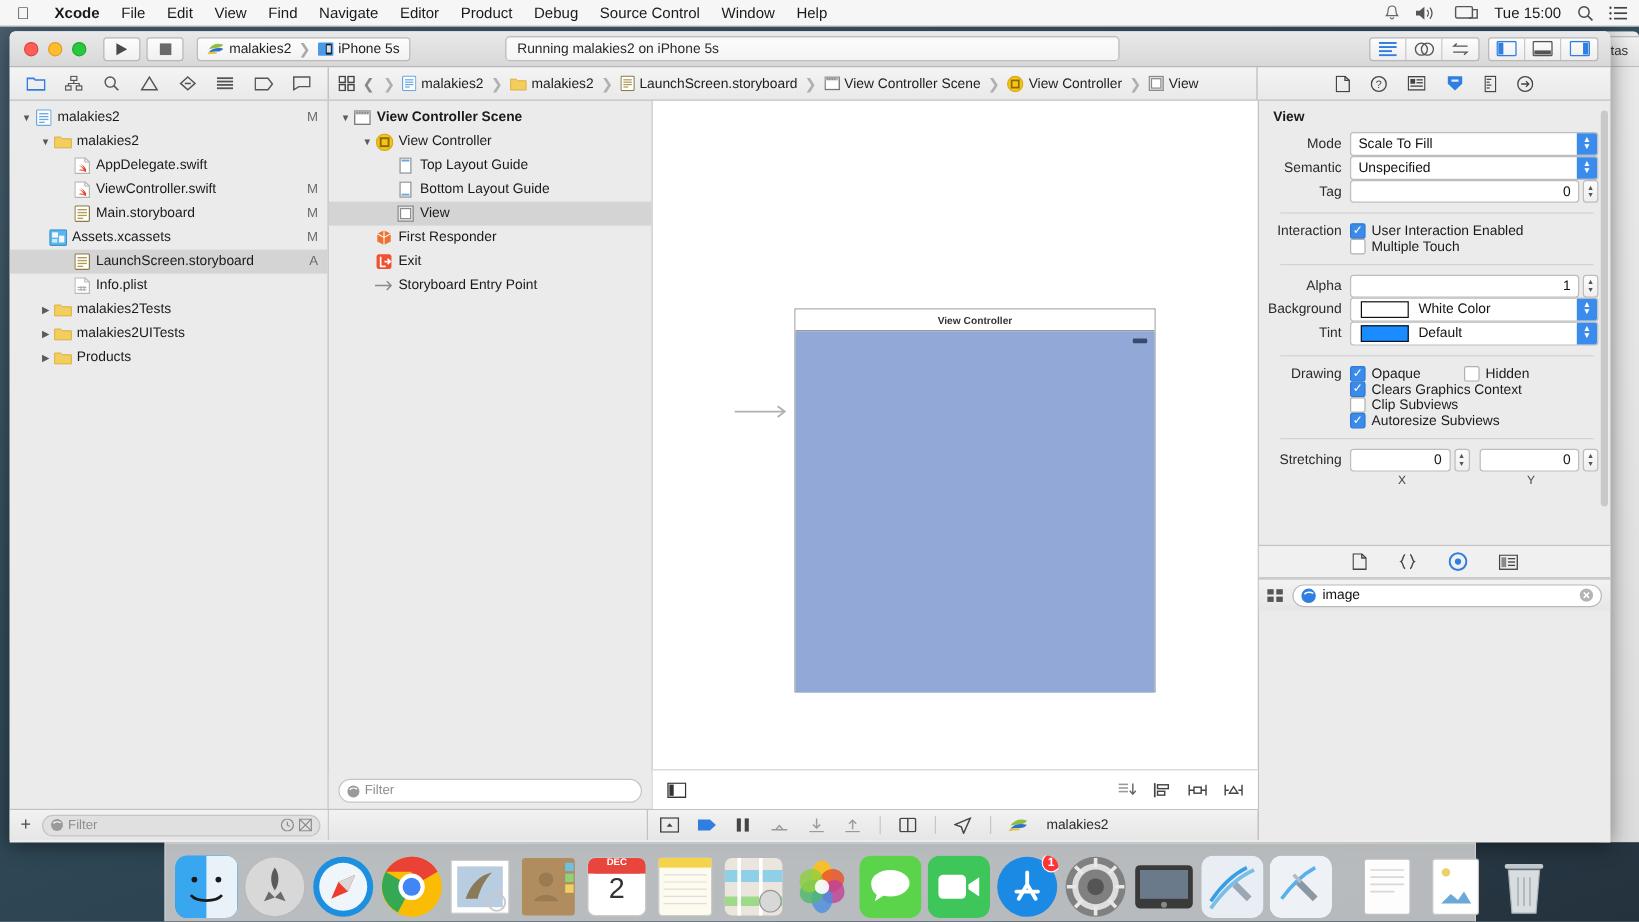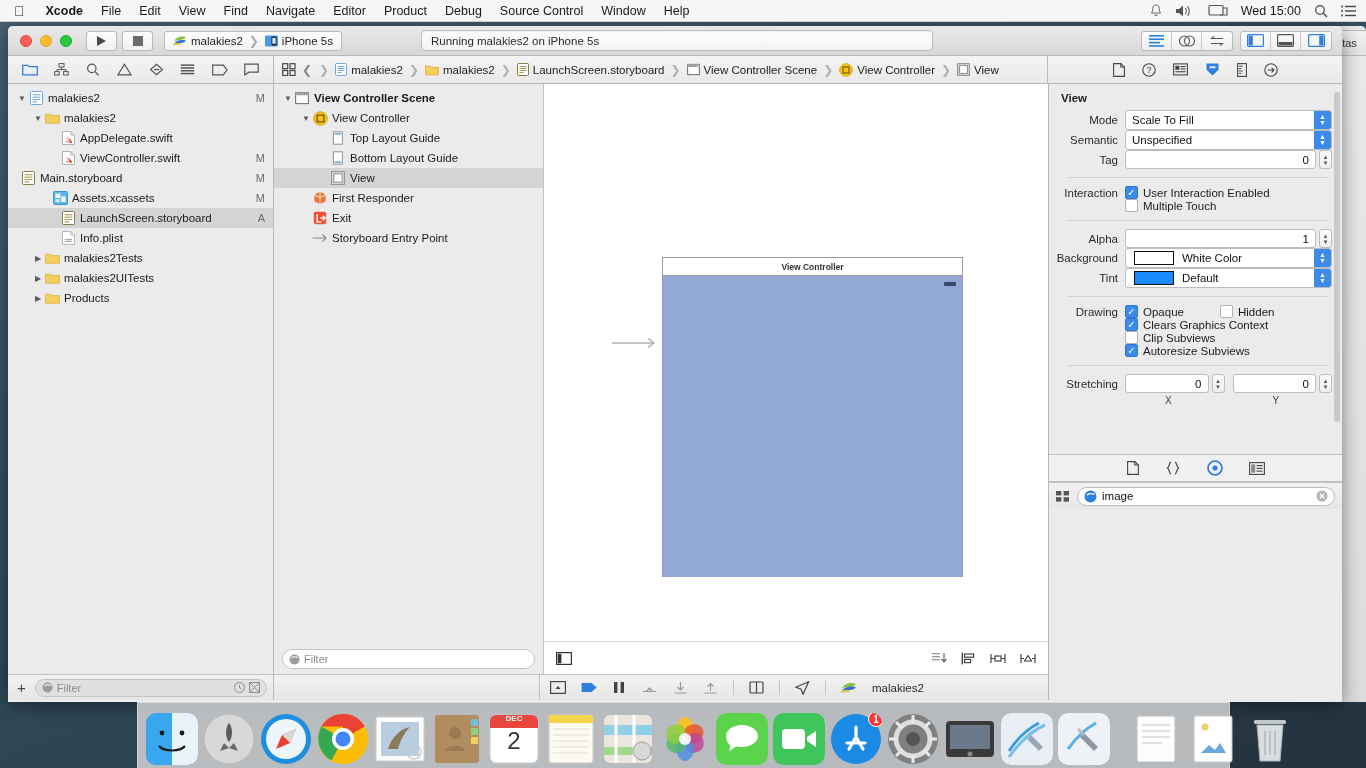--- a/index.html
+++ b/index.html
@@ -261,21 +261,21 @@
           <path d="M1 5h3l4-3.4v10.8L4 9H1z" fill="#555"></path>
           <path d="M10.2 4.2a4 4 0 0 1 0 5.6M12.6 2.4a7 7 0 0 1 0 9.2" fill="none" stroke="#555" stroke-width="1.1"></path>
         </svg>
     </div>
     <div class="itm">
       <svg width="20" height="14" viewBox="0 0 20 14">
           <rect x="1" y="1.5" width="14" height="9.5" rx="1.2" fill="none" stroke="#555" stroke-width="1.2"></rect>
           <path d="M15 4h4v7h-7" fill="none" stroke="#555" stroke-width="1.2"></path>
         </svg>
     </div>
-    <div class="mb-clock">Wed 15:00</div>
+    <div class="mb-clock">Tue 15:00</div>
     <div class="itm">
       <svg width="14" height="14" viewBox="0 0 14 14">
           <circle cx="6" cy="6" r="4.3" fill="none" stroke="#444" stroke-width="1.2"></circle>
           <path d="M9.3 9.3L13 13" stroke="#444" stroke-width="1.3" fill="none"></path>
         </svg>
     </div>
     <div class="itm">
       <svg width="15" height="12" viewBox="0 0 15 12">
           <g fill="#444">
             <circle cx="1" cy="1.5" r="1"></circle>
@@ -602,37 +602,37 @@
             <span class="ficon">
               <svg width="13" height="14" viewBox="0 0 13 14">
                 <path d="M.5.5h8.2L12.5 4v9.5H.5z" fill="#fff" stroke="#b4b4b4"></path>
                 <path d="M8.7.5V4h3.8" fill="none" stroke="#b4b4b4"></path>
                 <path d="M3.4 10.8c1.8-1 3.5-.4 4.6.4-1-1.8-2.6-3.4-4.3-4.6 1.6.7 3.2 1.8 4.4 3-.5-1.4-1.6-2.8-2.8-3.9 1.8 1 3.6 2.6 4.4 4.5.3.8.2 1.6-.3 2.1-1.4-1-4-1.2-6-1.5z" fill="#e8422c"></path>
               </svg>
             </span>
             <span class="tlabel">ViewController.swift</span>
             <span class="tstat">M</span>
           </div>
-          <div class="trow" style="">
+          <div class="trow" style="padding-left: 40px;">
             <span class="disc"></span>
             <span class="ficon">
               <svg width="13" height="14" viewBox="0 0 13 14">
                 <rect x=".5" y=".5" width="12" height="13" rx="1" fill="#fff" stroke="#8a7a4a"></rect>
                 <g fill="#b09a52">
                   <rect x="2.6" y="3.2" width="7.8" height="1.1"></rect>
                   <rect x="2.6" y="5.6" width="7.8" height="1.1"></rect>
                   <rect x="2.6" y="8" width="7.8" height="1.1"></rect>
                   <rect x="2.6" y="10.4" width="4.6" height="1.1"></rect>
                 </g>
               </svg>
             </span>
             <span class="tlabel">Main.storyboard</span>
             <span class="tstat">M</span>
           </div>
-          <div class="trow" style="padding-left: 32px;">
+          <div class="trow" style="padding-left: 20px;">
             <span class="disc"></span>
             <span class="ficon">
               <svg width="15" height="14" viewBox="0 0 15 14">
                 <rect x=".5" y=".5" width="14" height="13" rx="1" fill="#5ab6ec" stroke="#3a96cc"></rect>
                 <rect x="2.4" y="2.6" width="5" height="4.4" fill="#fff" opacity=".9"></rect>
                 <rect x="8.2" y="5.4" width="4.4" height="5.6" fill="#fff" opacity=".9"></rect>
                 <rect x="2.4" y="8.2" width="4.4" height="3" fill="#fff" opacity=".7"></rect>
               </svg>
             </span>
             <span class="tlabel">Assets.xcassets</span>

